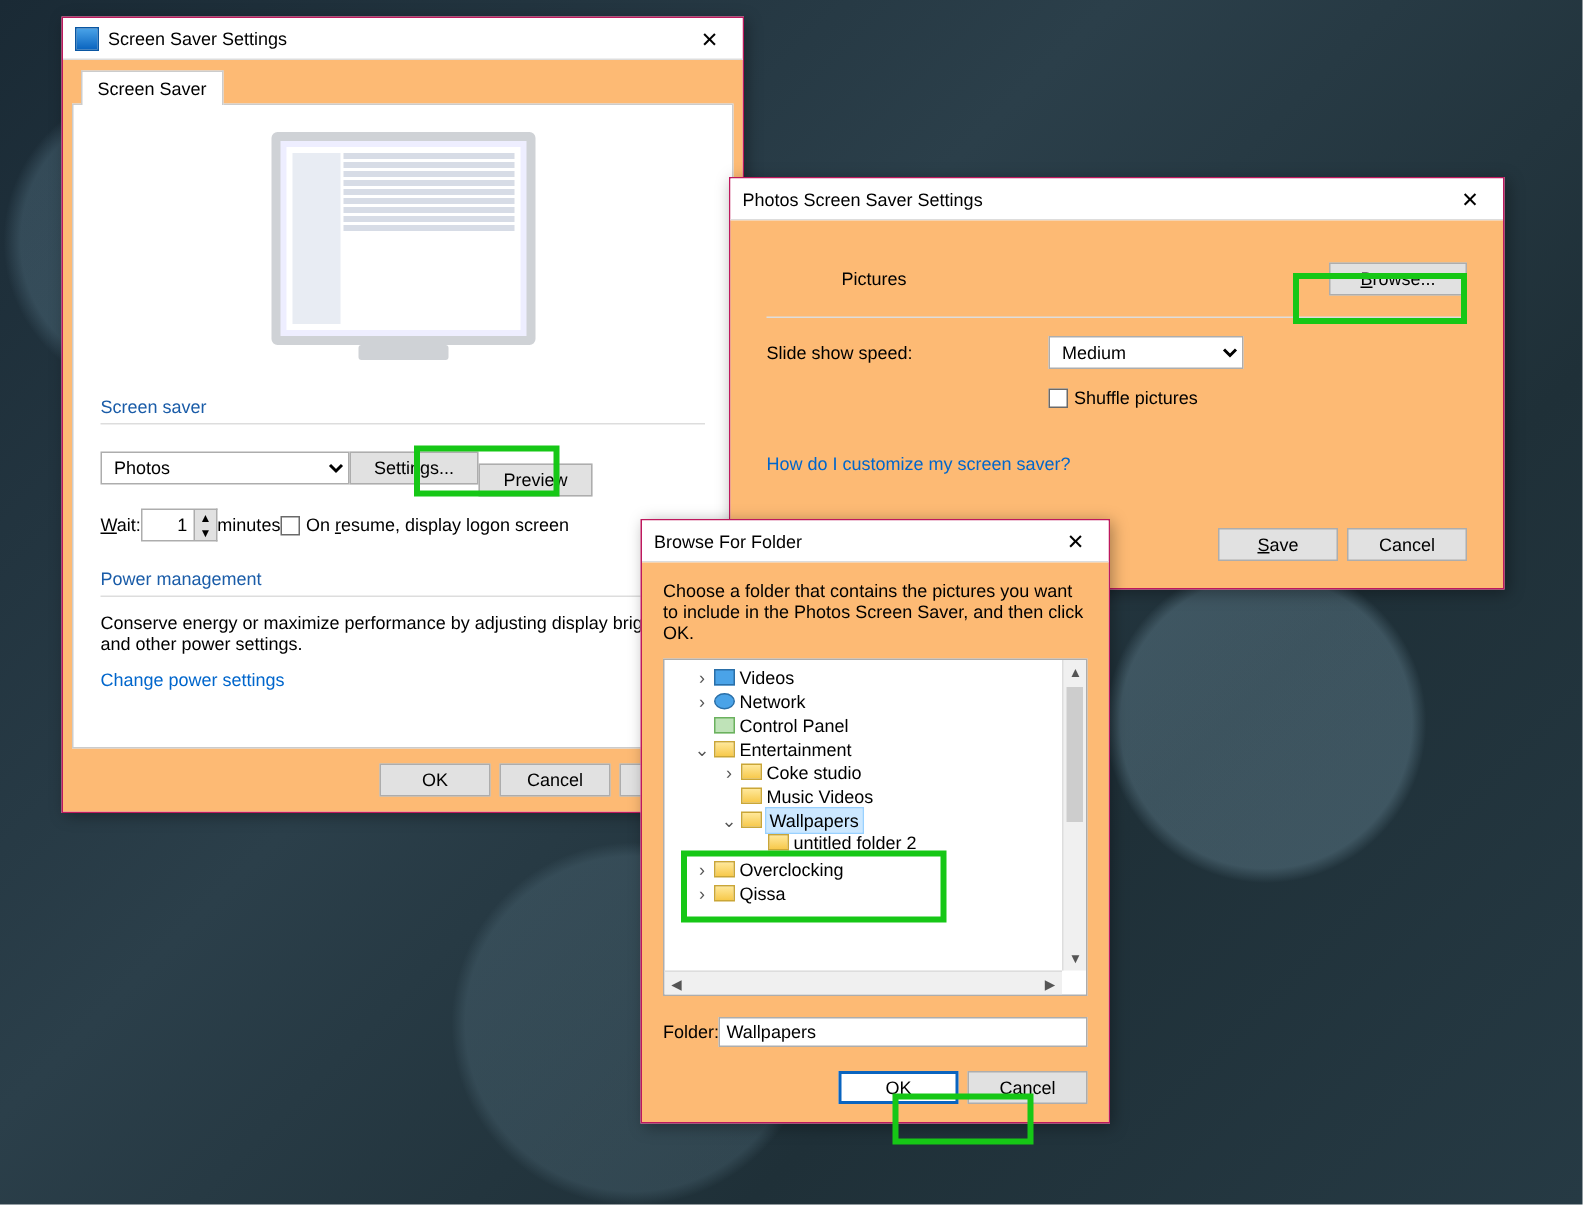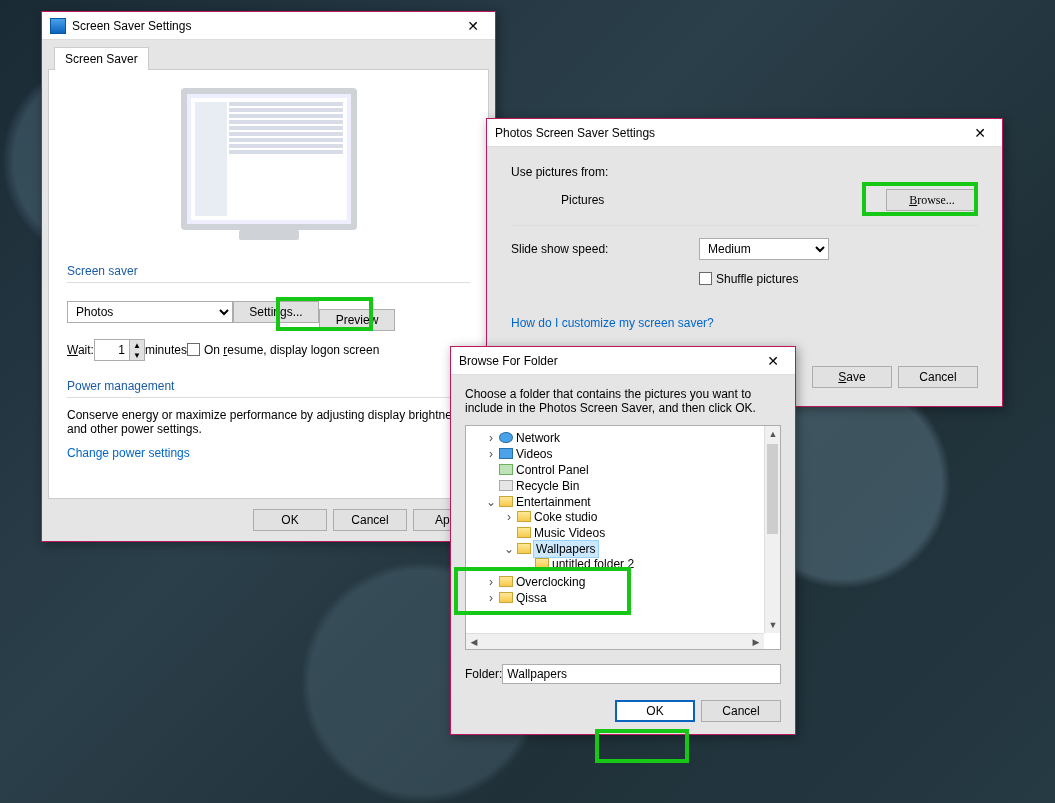--- a/index.html
+++ b/index.html
@@ -35,21 +35,21 @@
     border-bottom: 1px solid #ddd;
     gap:6px;
   }
   .titlebar .title { flex:1; color:#000; }
   .titlebar .closebtn {
     width: 36px; height: 20px;
     display:flex; align-items:center; justify-content:center;
     cursor:pointer;
   }
   .closex { font-size:14px; line-height:1; }
-  .content { background:#e5e5e5; }
+  .content { background:#fdba74; }
   .tab {
     display:inline-block; background:#fff; border:1px solid #ccc; border-bottom:none;
     padding:4px 10px; margin-left:6px; position:relative; top:1px;
   }
   .tabbody { border:1px solid #ccc; background:#fff; padding:14px 18px; }
   .group-label { color:#1a5ca8; margin-bottom:4px; }
   .group-rule { border:none; border-top:1px solid #ddd; margin:2px 0 10px 0; }
   .monitor {
     width:176px; height:142px; margin:4px auto 12px auto;
     border:6px solid #cfd2d6; border-radius:4px; background:#eef; position:relative;
@@ -71,21 +71,21 @@
   select { height:22px; }
   .btn {
     border:1px solid #adadad; background:#e1e1e1; padding:2px 10px; min-width:74px;
     height:22px; font:inherit; cursor:pointer;
   }
   .btn.primary{ border:2px solid #0a64bf; background:#fff; }
   .link { color:#0066cc; cursor:pointer; }
   .spinwrap { display:inline-flex; align-items:stretch; }
   .spinbtns { display:flex; flex-direction:column; border:1px solid #adadad; border-left:none; }
   .spinbtns div { width:14px; height:10px; display:flex; align-items:center; justify-content:center; background:#e1e1e1; font-size:8px; cursor:pointer;}
-  .checkbox { display:inline-flex; gap:4px; }
+  .checkbox { display:inline-flex; align-items:center; gap:4px; }
   .checkbox .box { width:13px; height:13px; border:1px solid #6a6a6a; background:#fff; }
   .tree {
     border:1px solid #adadad; background:#fff; height:225px; overflow:hidden; position:relative;
   }
   .tree-inner{ padding:4px 2px; }
   .tree ul{ list-style:none; margin:0; padding-left:18px; }
   .tree li{ padding:1px 0; white-space:nowrap; }
   .expander{ display:inline-block; width:10px; text-align:center; color:#555; cursor:pointer; }
   .ficon{ display:inline-block; width:14px; height:11px; margin:0 3px; vertical-align:-1px; }
   .foldicon{ background:linear-gradient(#ffe89a,#f7c94b); border:1px solid #caa637; }
@@ -174,25 +174,24 @@
 </div>
 
 <div class="dialog" style="left:486px; top:118px; width:517px;">
   <div class="titlebar">
     <span class="title">Photos Screen Saver Settings</span>
     <div class="closebtn">
         <span class="closex">✕</span>
       </div>
   </div>
   <div class="content" style="padding:18px 24px;">
-    <div>Use pictures from:</div>
     <div class="row" style="margin:10px 0 14px 0;">
       <span style="margin-left:50px;">Pictures</span>
       <span style="flex:1;"></span>
-      <button class="btn" style="width:92px;font-family:Liberation Serif, serif;">
+      <button class="btn" style="width:92px;">
         <span><span class="u">B</span>rowse...</span>
       </button>
     </div>
     <hr class="group-rule">
     <div class="row" style="margin:12px 0;">
       <span style="width:188px;">Slide show speed:</span>
       <select style="width:130px;"><option>Medium</option></select>
     </div>
     <div class="row" style="margin-left:188px; margin-bottom:30px;">
       <span class="checkbox">
@@ -201,36 +200,35 @@
       </span>
     </div>
     <span class="link">How do I customize my screen saver?</span>
     <div style="display:flex; justify-content:flex-end; gap:6px; margin-top:36px;">
       <button class="btn" style="width:80px;"><span class="u">S</span>ave</button>
       <button class="btn" style="width:80px;">Cancel</button>
     </div>
   </div>
 </div>
 
-<div class="dialog" style="left:427px; top:346px; width:346px;margin-left:23px;">
+<div class="dialog" style="left:427px; top:346px; width:313px;">
   <div class="titlebar">
     <span class="title">Browse For Folder</span>
     <div class="closebtn">
         <span class="closex">✕</span>
       </div>
   </div>
   <div class="content" style="padding:12px 14px;">
     <div style="margin-bottom:10px;">Choose a folder that contains the pictures you want to include in the Photos Screen Saver, and then click OK.</div>
     <div class="tree">
       <div class="tree-inner">
         <ul>
+          <li><span class="expander">›</span><span class="ficon" style="background:#4aa3e8;border:1px solid #2a6fa8;"></span><span>Videos</span></li>
           <li><span class="expander">›</span><span class="ficon" style="background:#4aa3e8;border:1px solid #2a6fa8;border-radius:50%;"></span><span>Network</span></li>
-          <li><span class="expander">›</span><span class="ficon" style="background:#4aa3e8;border:1px solid #2a6fa8;"></span><span>Videos</span></li>
           <li><span class="expander"></span><span class="ficon" style="background:#bfe3b8;border:1px solid #6bb15e;"></span><span>Control Panel</span></li>
-          <li><span class="expander"></span><span class="ficon" style="background:#e6e6e6;border:1px solid #aaa;"></span><span>Recycle Bin</span></li>
           <li><span class="expander">⌄</span><span class="ficon foldicon"></span><span>Entertainment</span>
             <ul>
               <li><span class="expander">›</span><span class="ficon foldicon"></span><span>Coke studio</span></li>
               <li><span class="expander"></span><span class="ficon foldicon"></span><span>Music Videos</span></li>
               <li><span class="expander">⌄</span><span class="ficon foldicon"></span><span class="sel">Wallpapers</span>
                 <ul>
                   <li><span class="expander"></span><span class="ficon foldicon"></span><span>untitled folder 2</span></li>
                 </ul>
               </li>
             </ul>

